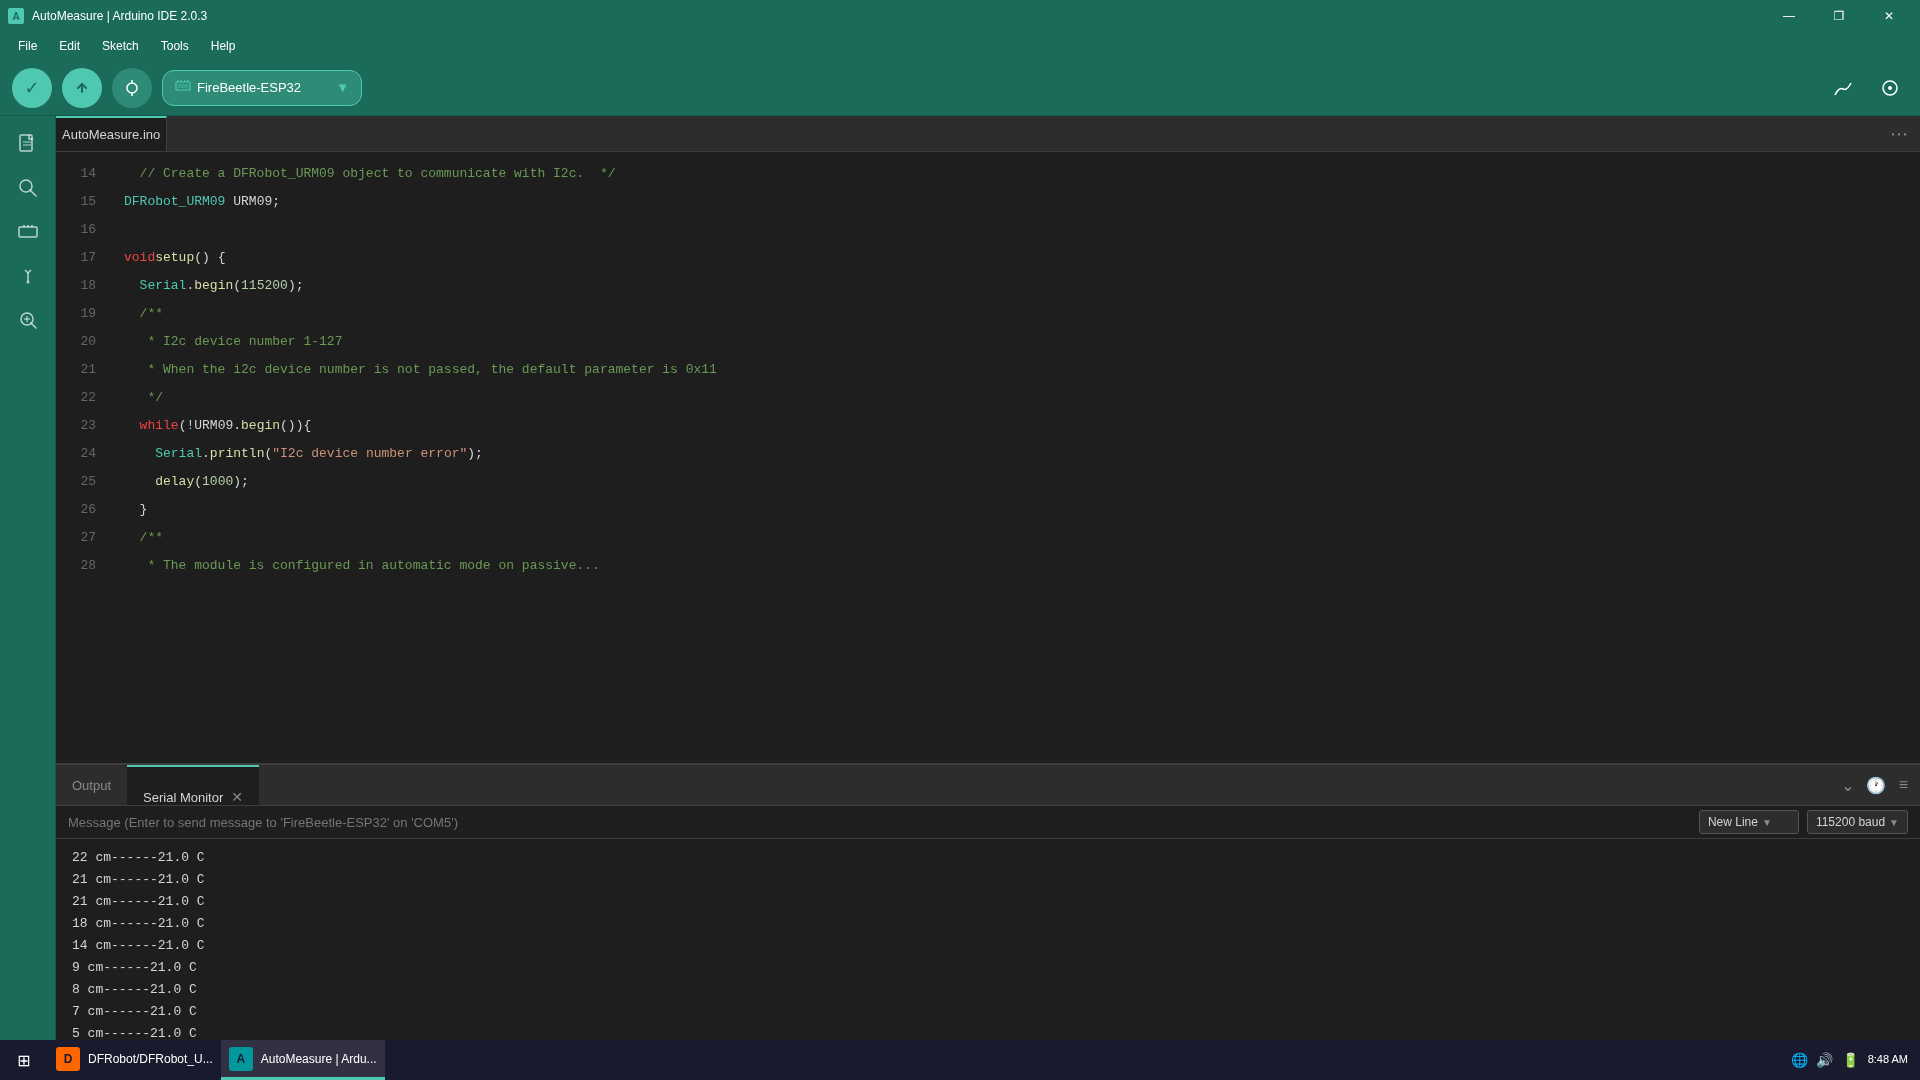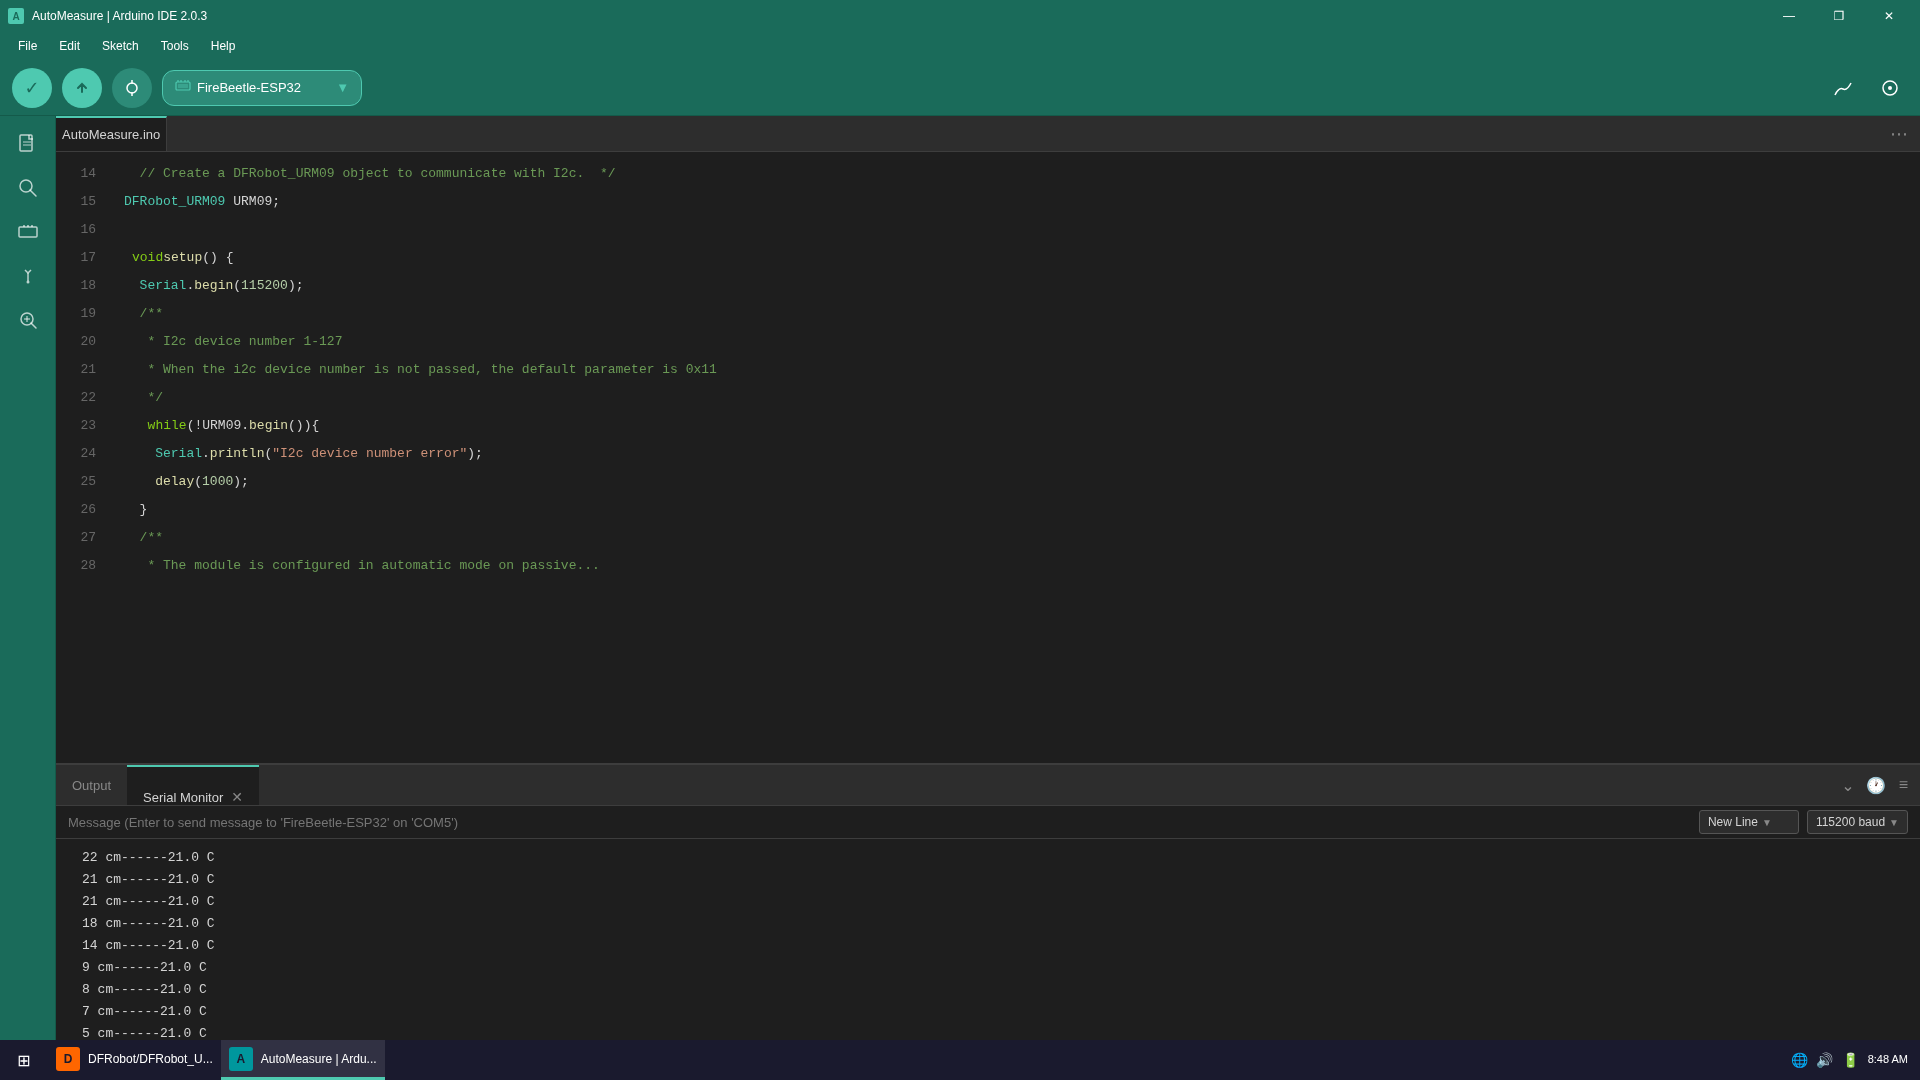--- a/index.html
+++ b/index.html
@@ -213,21 +213,21 @@
     }
     .code-line {
       height: 28px;
       display: flex;
       align-items: center;
       padding: 0 8px;
       white-space: pre;
       font-size: 13px;
     }
     
-    .kw { color: #84cc16; margin-left: 8px; }
+    .kw { color: #ef4444; }
     .fn { color: #dcdcaa; }
     .str { color: #ce9178; }
     .num { color: #b5cea8; }
     .cm { color: #6a9955; }
     .cls { color: #4ec9b0; }
     .plain { color: #d4d4d4; }
 
     
     #bottom-panel {
       height: 285px;
@@ -316,21 +316,20 @@
 
     #serial-output {
       flex: 1;
       overflow-y: auto;
       padding: 8px 16px;
       font-family: 'Courier New', Consolas, monospace;
       font-size: 13px;
       line-height: 22px;
       color: #d4d4d4;
       background: #1e1e1e;
-      margin-left: 10px;
     }
     .serial-line { height: 22px; }
 
     
     #status-bar {
       height: 32px;
       background: #007acc;
       display: flex;
       align-items: center;
       padding: 0 12px;

